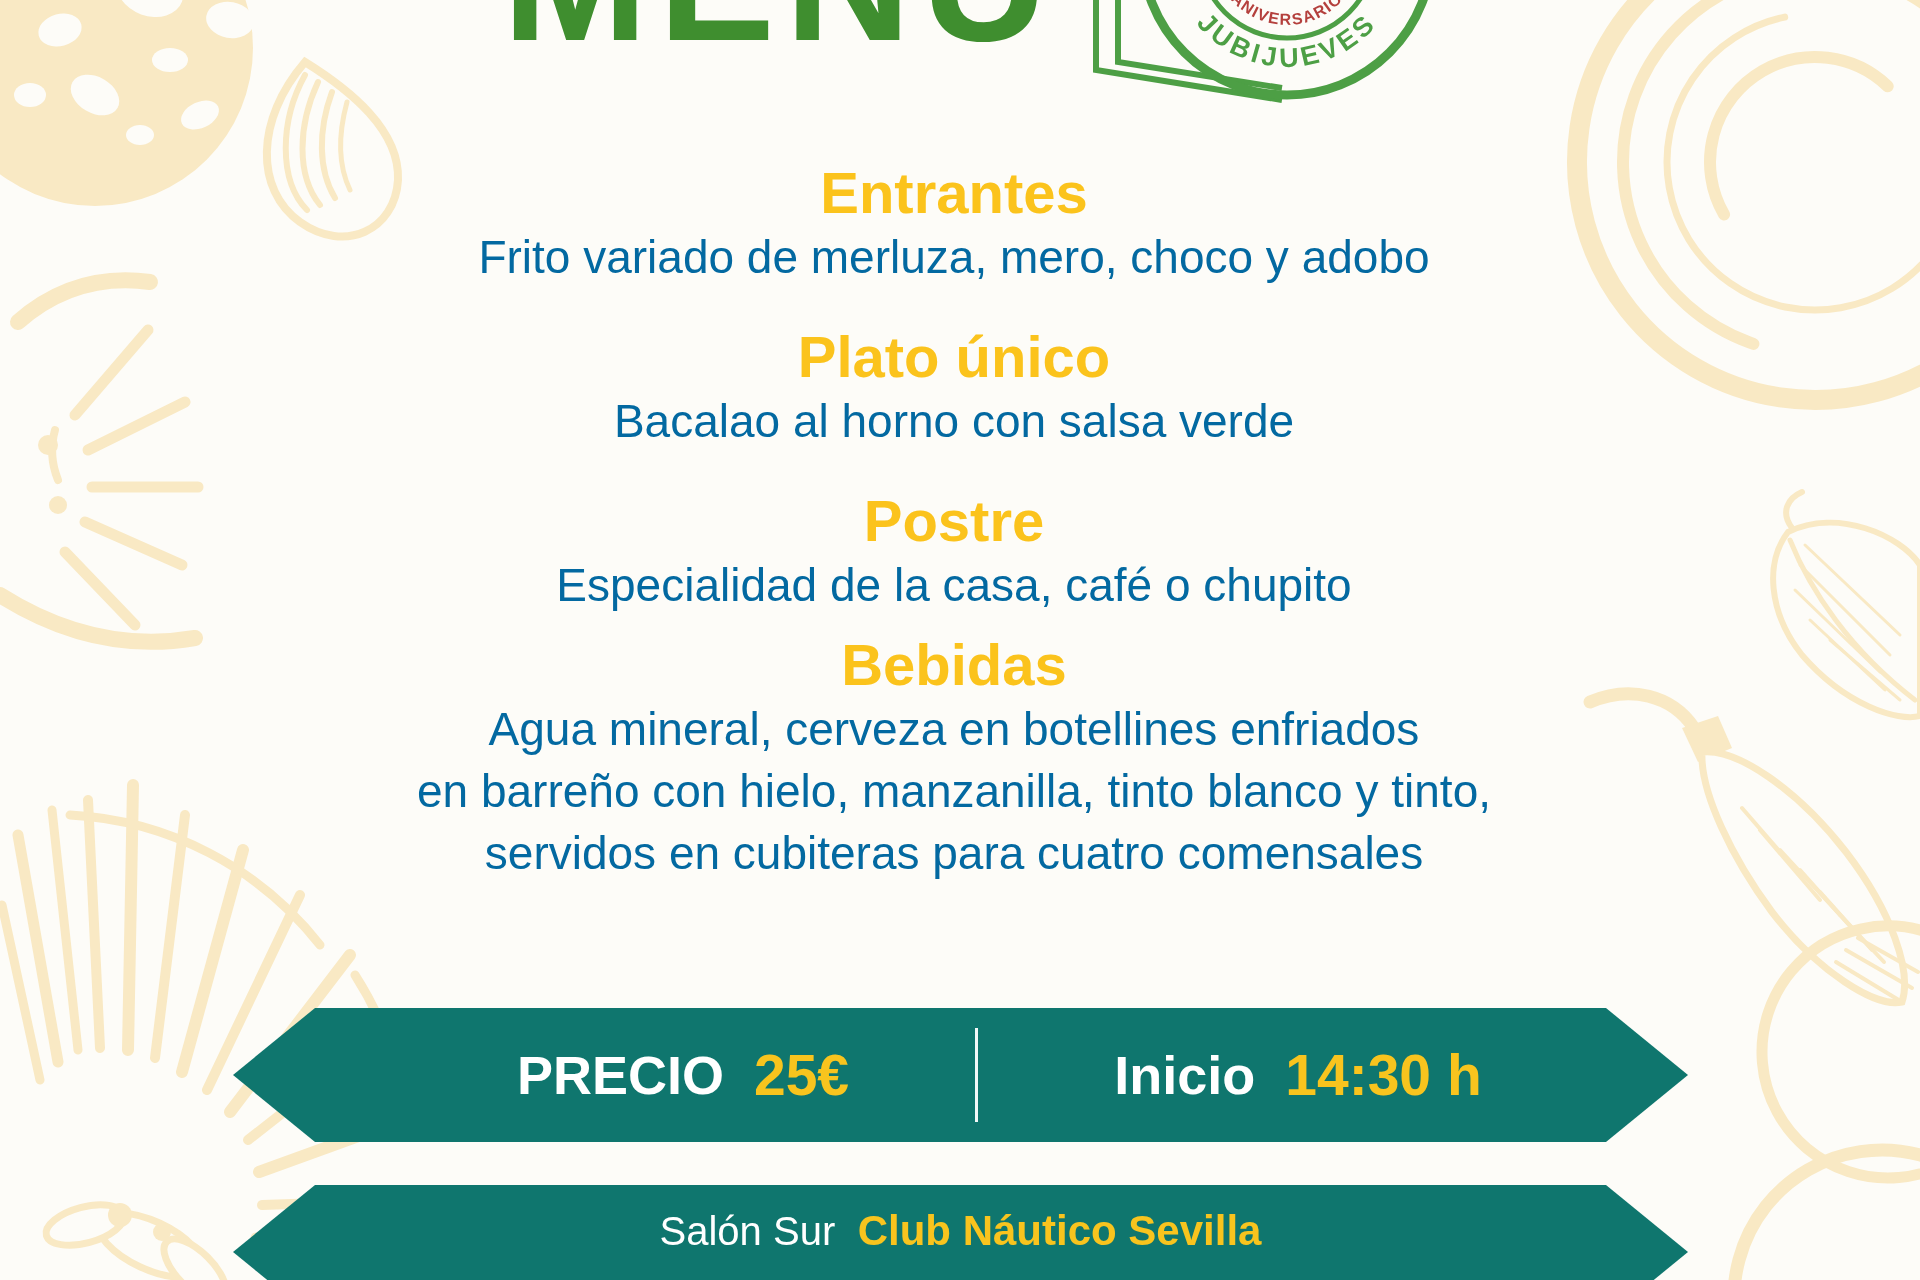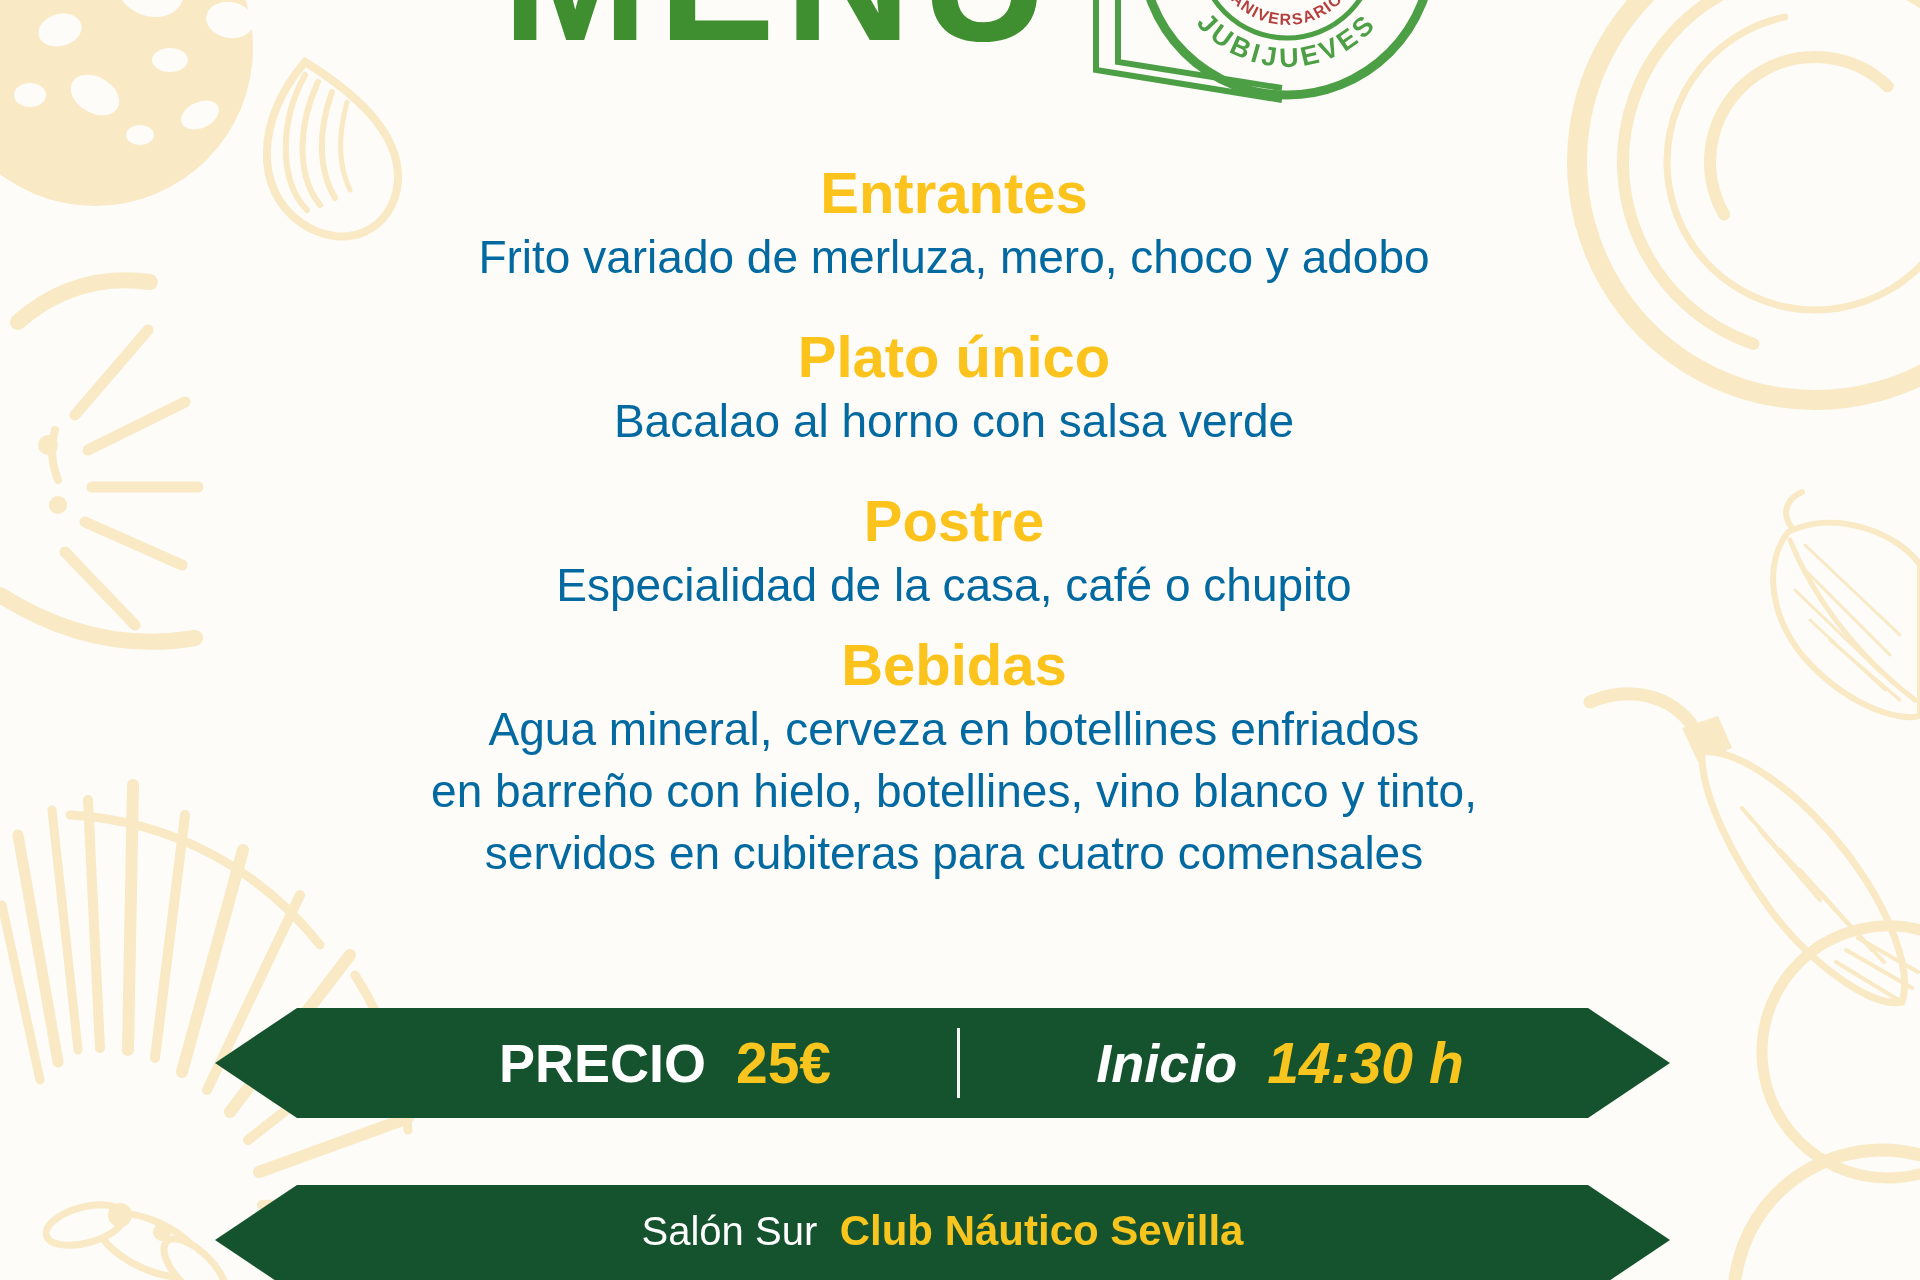--- a/index.html
+++ b/index.html
@@ -33,32 +33,32 @@
   .section.tight{margin-top:-20px;}
   .section-heading{
     font-size:58px;line-height:66px;font-weight:bold;color:#fbc31c;
   }
   .section-line{
     font-size:46px;line-height:62px;color:#0369a1;font-weight:500;
   }
 
   
   .ribbon{
-    position:absolute;left:215px;width:1455px;height:110px;background:#14532d;
+    position:absolute;left:233px;width:1455px;height:134px;background:#0f766e;
     clip-path:polygon(82px 0, calc(100% - 82px) 0, 100% 50%, calc(100% - 82px) 100%, 82px 100%, 0 50%);
   }
   .ribbon-info{top:1008px;}
   .ribbon-venue{top:1185px;}
   .ribbon .divider{
     position:absolute;left:742px;top:20px;bottom:20px;width:3px;background:rgba(255,255,255,.95);
   }
   .cell{position:absolute;top:0;bottom:0;display:flex;align-items:center;justify-content:center;
     white-space:nowrap;}
   .cell-price{left:120px;width:660px;}
-  .cell-start{left:745px;width:640px;font-style:italic;}
+  .cell-start{left:745px;width:640px;}
   .white-label{color:#ffffff;font-weight:bold;font-size:54px;}
   .yellow-value{color:#f8c41e;font-weight:bold;font-size:57px;margin-left:30px;}
   .venue-line{
     position:absolute;left:0;right:0;top:22px;text-align:center;white-space:nowrap;
   }
   .venue-prefix{color:#ffffff;font-weight:normal;font-size:40px;}
   .venue-name{color:#f8c41e;font-weight:bold;font-size:42px;margin-left:18px;}
 </style>
 </head>
 <body>
@@ -196,21 +196,21 @@
       <div class="section-heading">Plato único</div>
       <div class="section-line">Bacalao al horno con salsa verde</div>
     </div>
     <div class="section">
       <div class="section-heading">Postre</div>
       <div class="section-line">Especialidad de la casa, café o chupito</div>
     </div>
     <div class="section tight">
       <div class="section-heading">Bebidas</div>
       <div class="section-line">Agua mineral, cerveza en botellines enfriados</div>
-      <div class="section-line">en barreño con hielo, botellines, vino blanco y tinto,</div>
+      <div class="section-line">en barreño con hielo, manzanilla, tinto blanco y tinto,</div>
       <div class="section-line">servidos en cubiteras para cuatro comensales</div>
     </div>
   </div>
 
   <div class="ribbon ribbon-info">
     <div class="cell cell-price">
       <span class="white-label">PRECIO</span>
       <span class="yellow-value">25€</span>
     </div>
     <div class="divider"></div>

